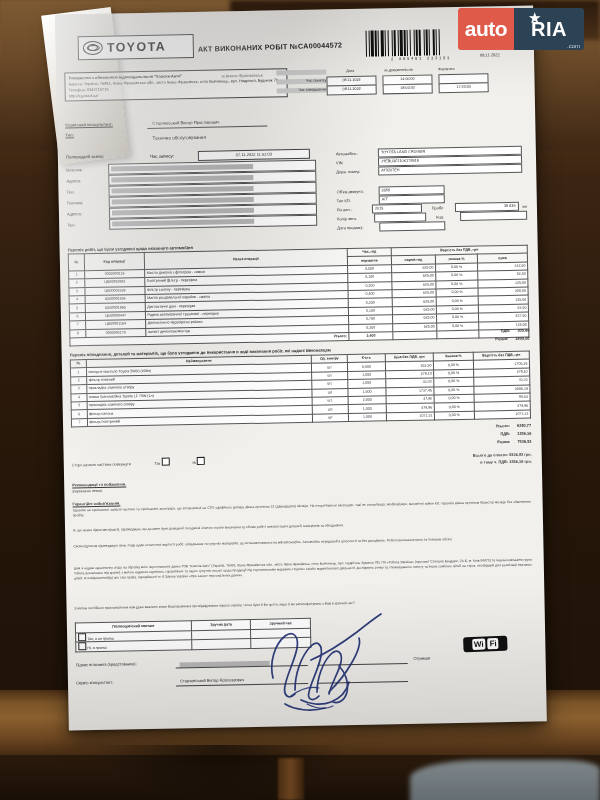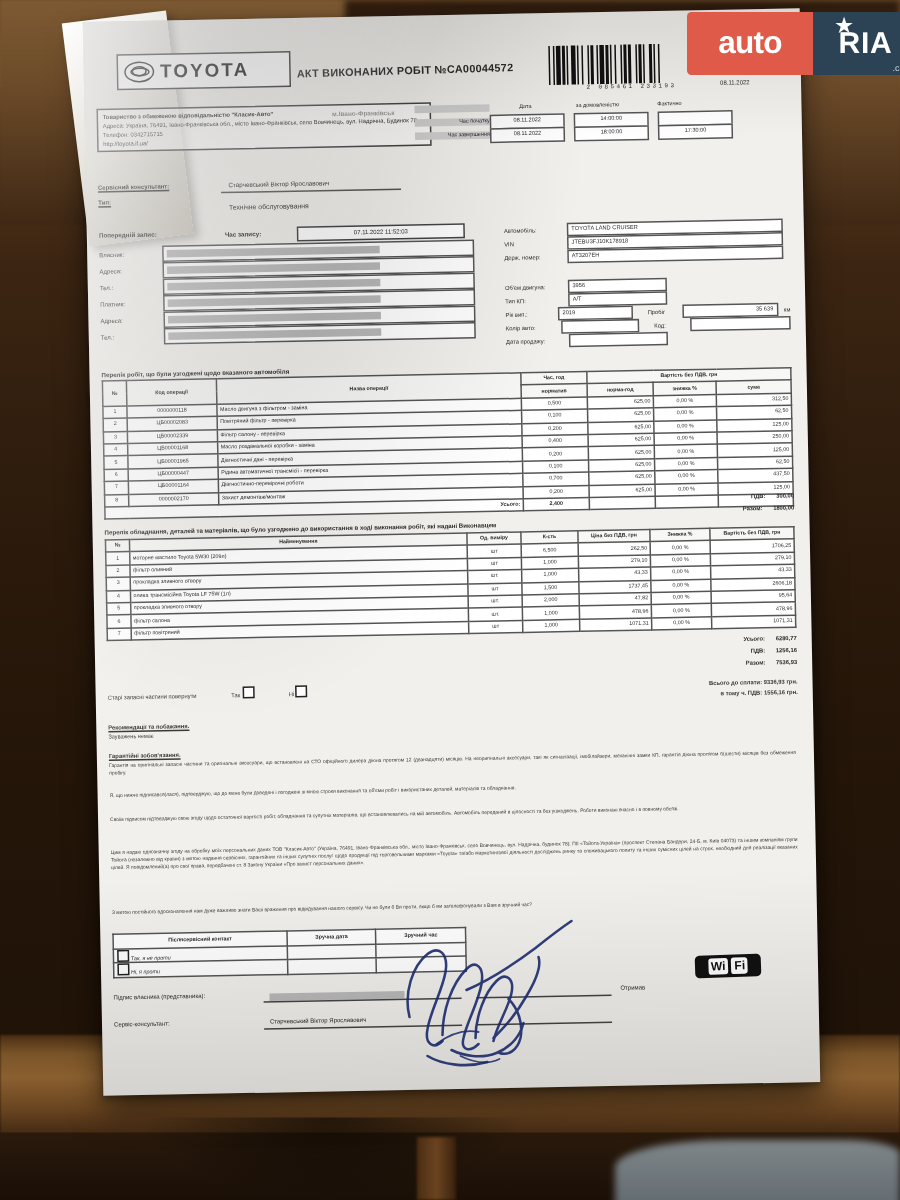--- a/index.html
+++ b/index.html
@@ -218,21 +218,21 @@
     padding:0 2px;border-radius:2px;line-height:11px;
   }
 
   
   .sign{position:absolute;left:255px;top:600px;width:150px;height:115px;pointer-events:none;}
 
   
   .wm{position:absolute;left:458px;top:8px;display:flex;height:42px;
       transform:rotate(0deg);}
   .wm-auto{
-    width:84px;background:#e05a4a;display:flex;align-items:center;
+    width:56px;background:#e05a4a;display:flex;align-items:center;
     justify-content:center;color:#fff;font-size:21px;font-weight:bold;
     letter-spacing:-.5px;border-radius:3px 0 0 3px;
   }
   .wm-ria{
     width:70px;background:#2c4356;position:relative;border-radius:0 3px 3px 0;
     display:flex;align-items:center;justify-content:center;
   }
   .wm-ria .t{color:#fff;font-size:20px;font-weight:bold;letter-spacing:.5px;}
   .wm-ria .star{
     position:absolute;left:14px;top:2px;color:#fff;font-size:15px;line-height:1;

